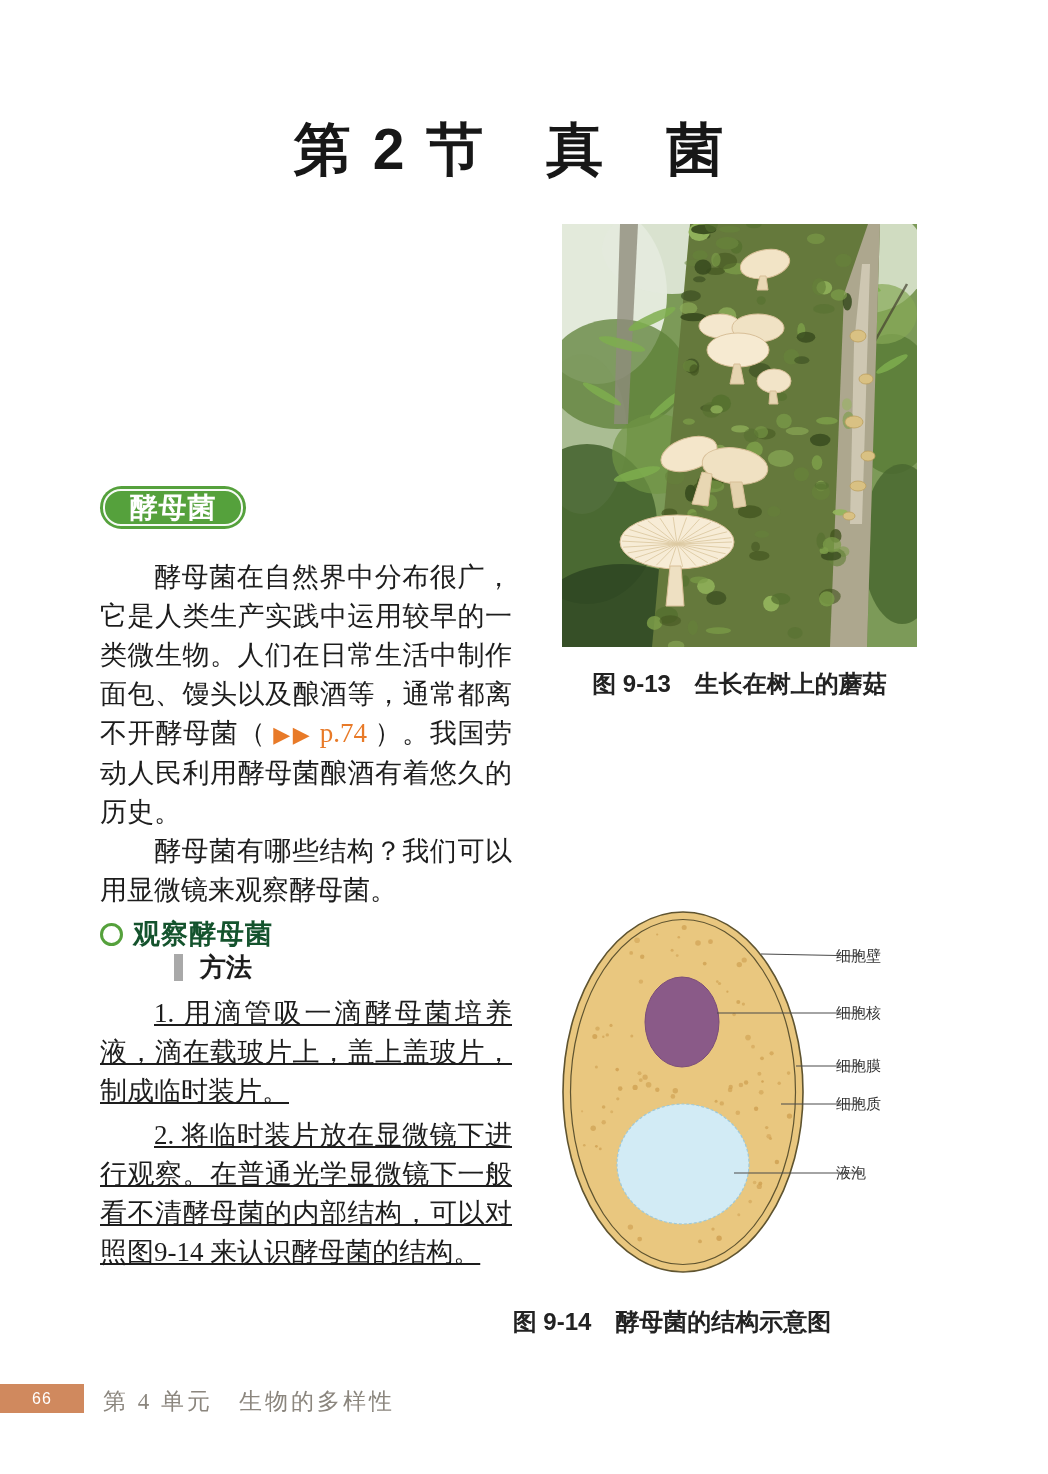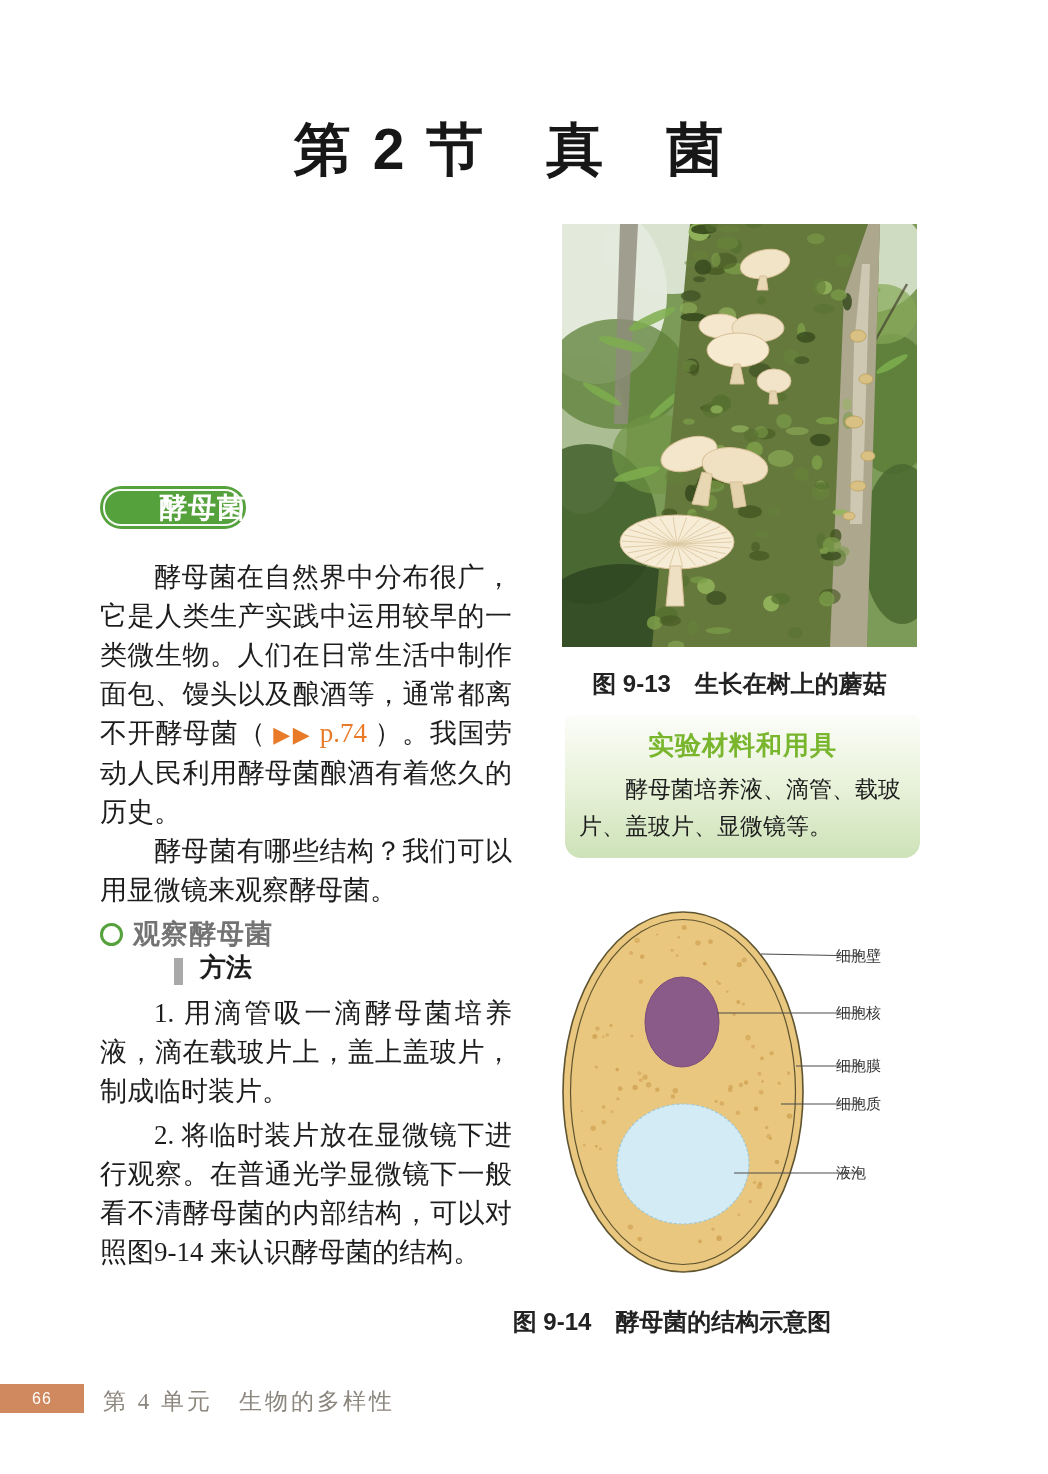--- a/index.html
+++ b/index.html
@@ -12,38 +12,38 @@
     font-family:"Liberation Sans","DejaVu Sans",sans-serif;font-weight:bold;
     font-size:57px;letter-spacing:3px;color:#171717;}
 
   
   .body-col{left:100px;width:412px;font-size:27px;line-height:39px;
     text-align:justify;text-justify:inter-character;}
   .body-col p{margin:0;text-indent:2em;}
 
   
   .badge{left:100px;top:486px;width:146px;height:43px;background:#55a13c;
-    border-radius:22px;text-align:right;}
+    border-radius:22px;text-align:center;}
   .badge-ring{position:absolute;left:3px;top:3px;right:3px;bottom:3px;
     border:2px solid rgba(255,255,255,.95);border-radius:18px;}
   .badge-label{position:relative;font-family:"Liberation Sans",sans-serif;font-weight:bold;
     font-size:28px;line-height:43px;color:#ffffff;letter-spacing:1px;}
 
   .ref-arrows{color:#e87a28;font-family:"DejaVu Sans",sans-serif;font-size:22px;letter-spacing:2px;}
   .ref-page{color:#e87a28;}
 
   
   .observe-head{left:100px;top:916px;display:flex;align-items:center;gap:10px;}
   .observe-circle{width:17px;height:17px;border:3px solid #55a13c;border-radius:50%;}
   .observe-title{font-family:"Liberation Sans",sans-serif;font-weight:bold;
-    font-size:27px;color:#737373;letter-spacing:1px;}
-  .method-row{left:146px;top:950px;display:flex;align-items:flex-end;padding-left:28px;}
+    font-size:27px;color:#14532d;letter-spacing:1px;}
+  .method-row{left:146px;top:950px;display:flex;align-items:center;padding-left:28px;}
   .method-bar{width:9px;height:27px;background:#a9a9a9;margin-right:17px;}
   .method-label{font-family:"Liberation Sans",sans-serif;font-weight:bold;font-size:26px;color:#1d1d1d;}
-  .steps{top:994px;}
+  .steps{top:994px;text-decoration:underline;}
   .steps p + p{margin-top:5px;}
 
   
   .photo-913{left:562px;top:224px;}
   .caption{font-family:"Liberation Sans",sans-serif;font-weight:bold;font-size:24px;color:#222;}
   .caption-913{left:562px;top:668px;width:355px;text-align:center;}
 
   
   .materials-box{left:565px;top:715px;width:355px;height:143px;
     border-radius:8px 8px 16px 16px;
@@ -303,24 +303,20 @@
           <line x1="115" y1="320" x2="158.3" y2="302.6" stroke="#dcc9a3" stroke-width="0.9"></line>
           <line x1="115" y1="320" x2="165.2" y2="307.8" stroke="#dcc9a3" stroke-width="0.9"></line>
           <line x1="115" y1="320" x2="169.2" y2="313.7" stroke="#dcc9a3" stroke-width="0.9"></line>
         </g>
       <path d="M108,342 L104,382 L122,382 L119,342 Z" fill="#eee0c2"></path>
     </g>
   </svg>
 
   <div class="abs caption caption-913">图 9-13　生长在树上的蘑菇</div>
 
-  <div class="abs materials-box">
-    <div class="materials-title">实验材料和用具</div>
-    <div class="materials-body">酵母菌培养液、滴管、载玻片、盖玻片、显微镜等。</div>
-  </div>
 
   <svg class="abs diagram-914" width="400" height="400" viewBox="0 0 400 400">
     <defs>
       <clipPath id="cellClip">
           <ellipse cx="123" cy="197" rx="113" ry="173"></ellipse>
         </clipPath>
     </defs>
 
     <ellipse cx="123" cy="197" rx="120" ry="180" fill="#e9c77f" stroke="#5f5430" stroke-width="1.6"></ellipse>
     <ellipse cx="123" cy="197" rx="112.5" ry="172.5" fill="none" stroke="#5f5430" stroke-width="1.2"></ellipse>

